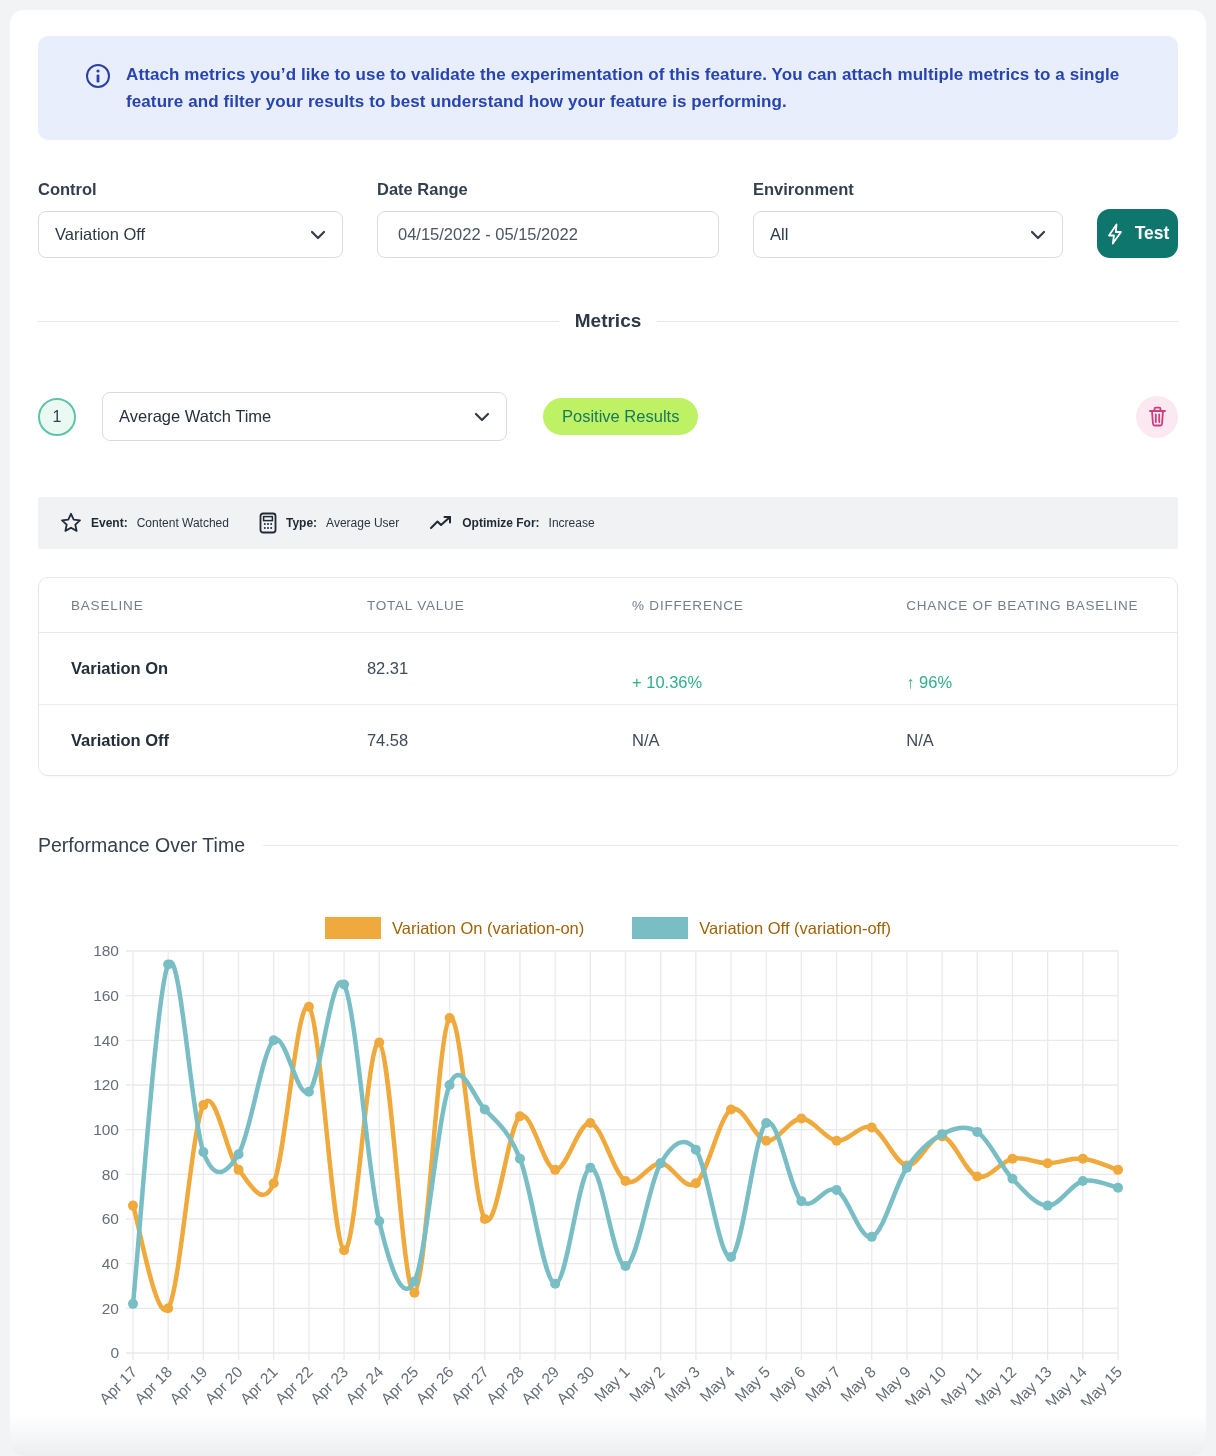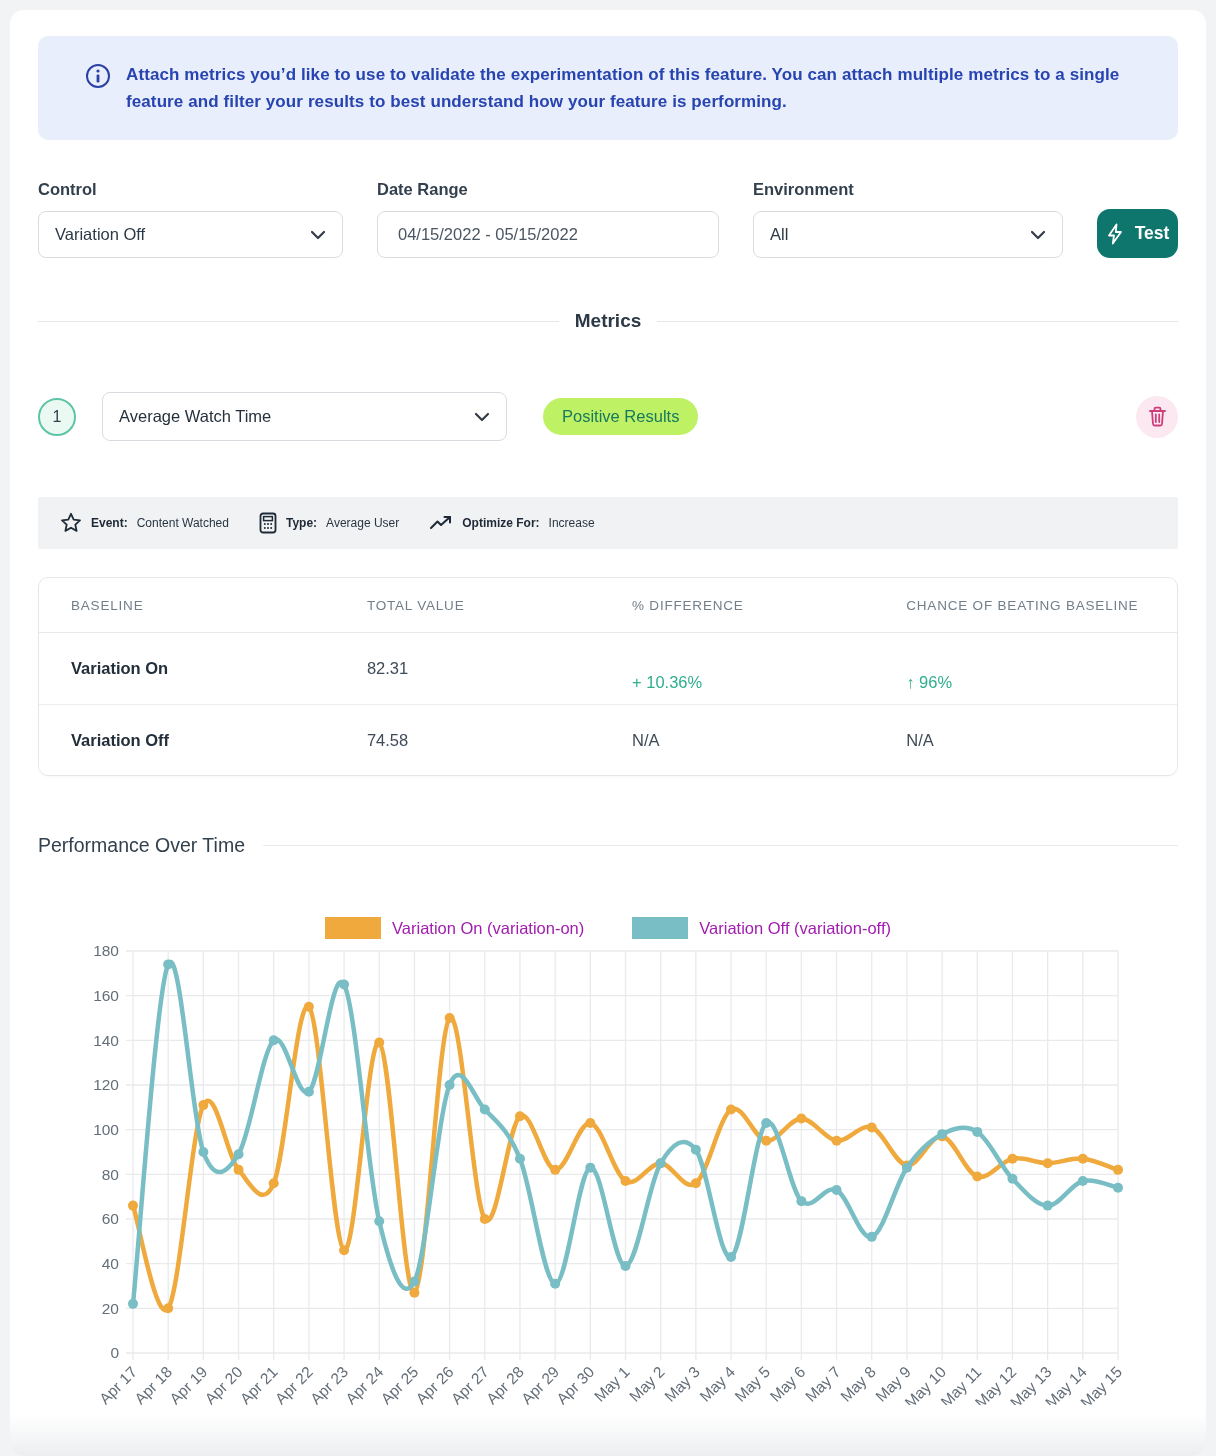--- a/index.html
+++ b/index.html
@@ -110,21 +110,21 @@
   .t-cell.positive { color: #2fae8e; margin-top: 28px; }
 
   
   .perf-header { display: flex; align-items: center; gap: 18px; margin-top: 58px; }
   .perf-title { font-size: 19.5px; color: #33414e; font-weight: normal; }
   .perf-header .line { flex: 1; height: 1px; background: #e9ebed; }
 
   .legend { display: flex; justify-content: center; align-items: center; gap: 48px; margin-top: 60px; }
   .legend-item { display: flex; align-items: center; gap: 11px; }
   .legend-swatch { width: 56px; height: 22px; }
-  .legend-label { font-size: 16.5px; color: #a21caf; }
+  .legend-label { font-size: 16.5px; color: #a16207; }
 
   .chart-wrap { margin-top: 4px; }
 
   .bottom-fade {
     position: absolute; left: 0; right: 0; bottom: 0; height: 42px;
     background: linear-gradient(#ffffff, #eceef0);
   }
 </style>
 </head>
 <body>

